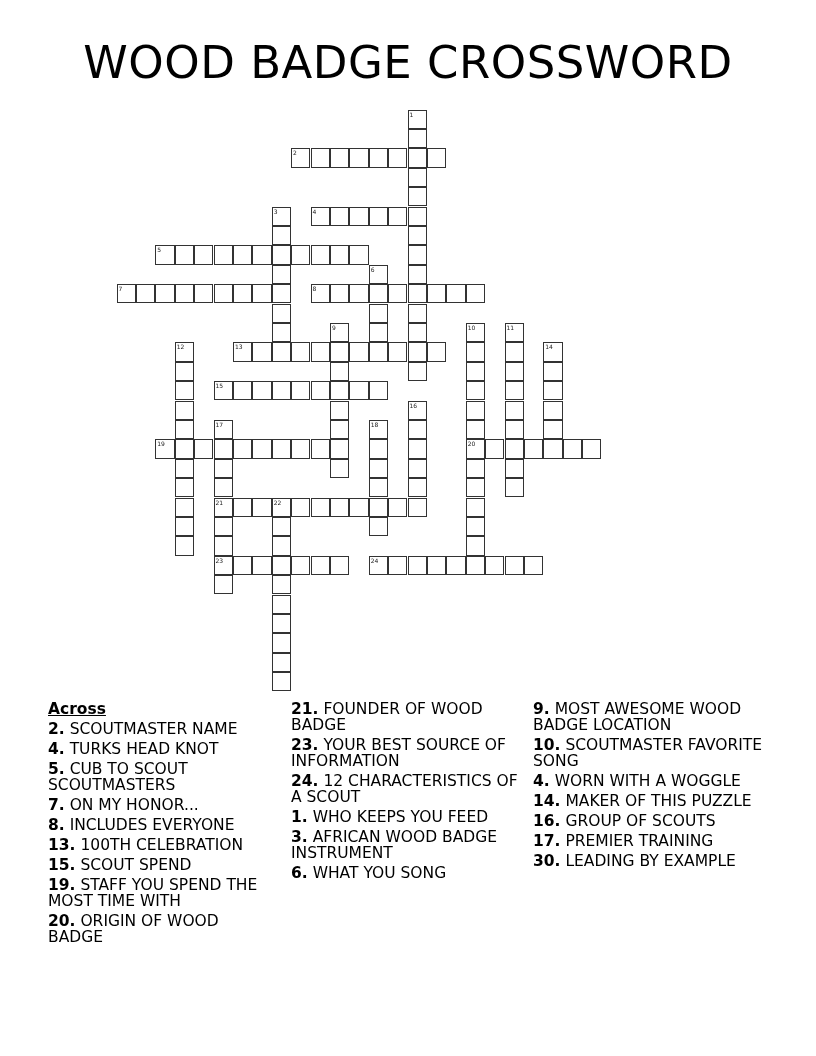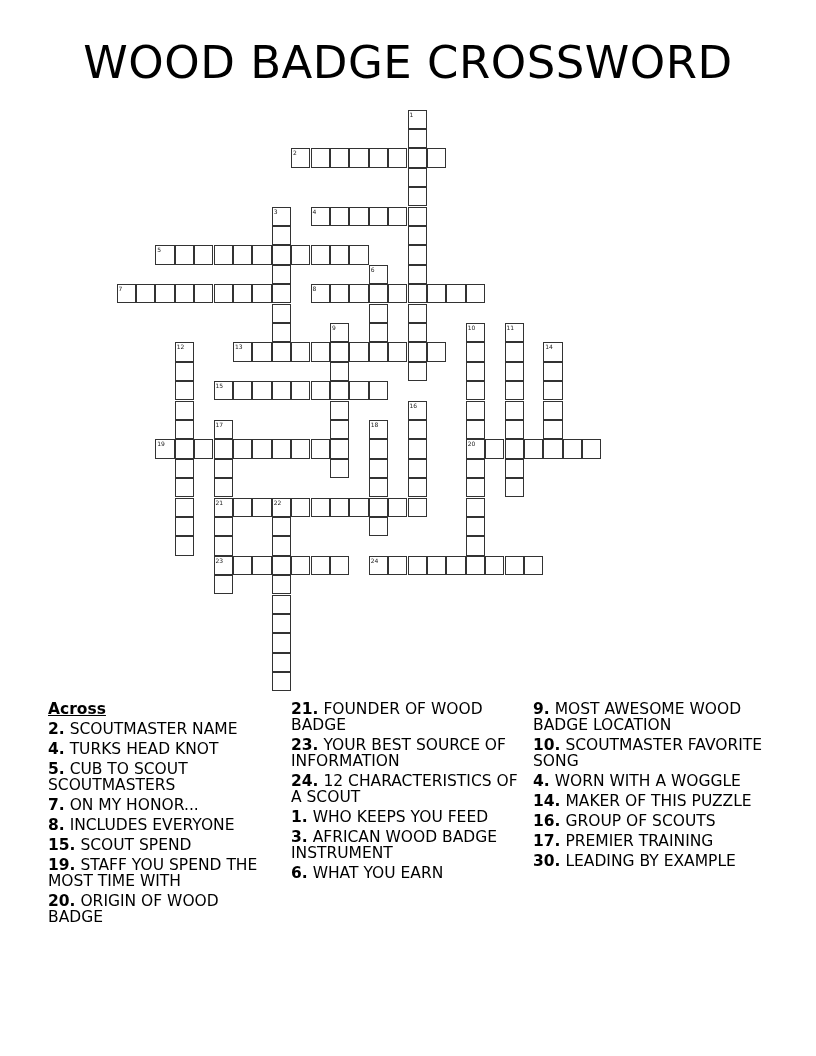--- a/index.html
+++ b/index.html
@@ -260,32 +260,33 @@
     <div class="cell" style="left: 407.4px; top: 446.2px;"></div>
   </div>
 
 <div class="clues col1">
   <span class="head">Across</span>
   <div class="clue"><b>2.</b> <span>SCOUTMASTER NAME</span></div>
   <div class="clue"><b>4.</b> <span>TURKS HEAD KNOT</span></div>
   <div class="clue"><b>5.</b> <span>CUB TO SCOUT SCOUTMASTERS</span></div>
   <div class="clue"><b>7.</b> <span>ON MY HONOR...</span></div>
   <div class="clue"><b>8.</b> <span>INCLUDES EVERYONE</span></div>
+  <div class="clue"><b>13.</b> <span>100TH CELEBRATION</span></div>
   <div class="clue"><b>15.</b> <span>SCOUT SPEND</span></div>
   <div class="clue"><b>19.</b> <span>STAFF YOU SPEND THE MOST TIME WITH</span></div>
   <div class="clue"><b>20.</b> <span>ORIGIN OF WOOD BADGE</span></div>
 </div>
 
 <div class="clues col2">
   <div class="clue"><b>21.</b> <span>FOUNDER OF WOOD BADGE</span></div>
   <div class="clue"><b>23.</b> <span>YOUR BEST SOURCE OF INFORMATION</span></div>
   <div class="clue"><b>24.</b> <span>12 CHARACTERISTICS OF A SCOUT</span></div>
   <div class="clue"><b>1.</b> <span>WHO KEEPS YOU FEED</span></div>
   <div class="clue"><b>3.</b> <span>AFRICAN WOOD BADGE INSTRUMENT</span></div>
-  <div class="clue"><b>6.</b> <span>WHAT YOU EARN</span></div>
+  <div class="clue"><b>6.</b> <span>WHAT YOU SONG</span></div>
 </div>
 
 <div class="clues col3">
   <div class="clue"><b>9.</b> <span>MOST AWESOME WOOD BADGE LOCATION</span></div>
   <div class="clue"><b>10.</b> <span>SCOUTMASTER FAVORITE SONG</span></div>
   <div class="clue"><b>4.</b> <span>WORN WITH A WOGGLE</span></div>
   <div class="clue"><b>14.</b> <span>MAKER OF THIS PUZZLE</span></div>
   <div class="clue"><b>16.</b> <span>GROUP OF SCOUTS</span></div>
   <div class="clue"><b>17.</b> <span>PREMIER TRAINING</span></div>
   <div class="clue"><b>30.</b> <span>LEADING BY EXAMPLE</span></div>

